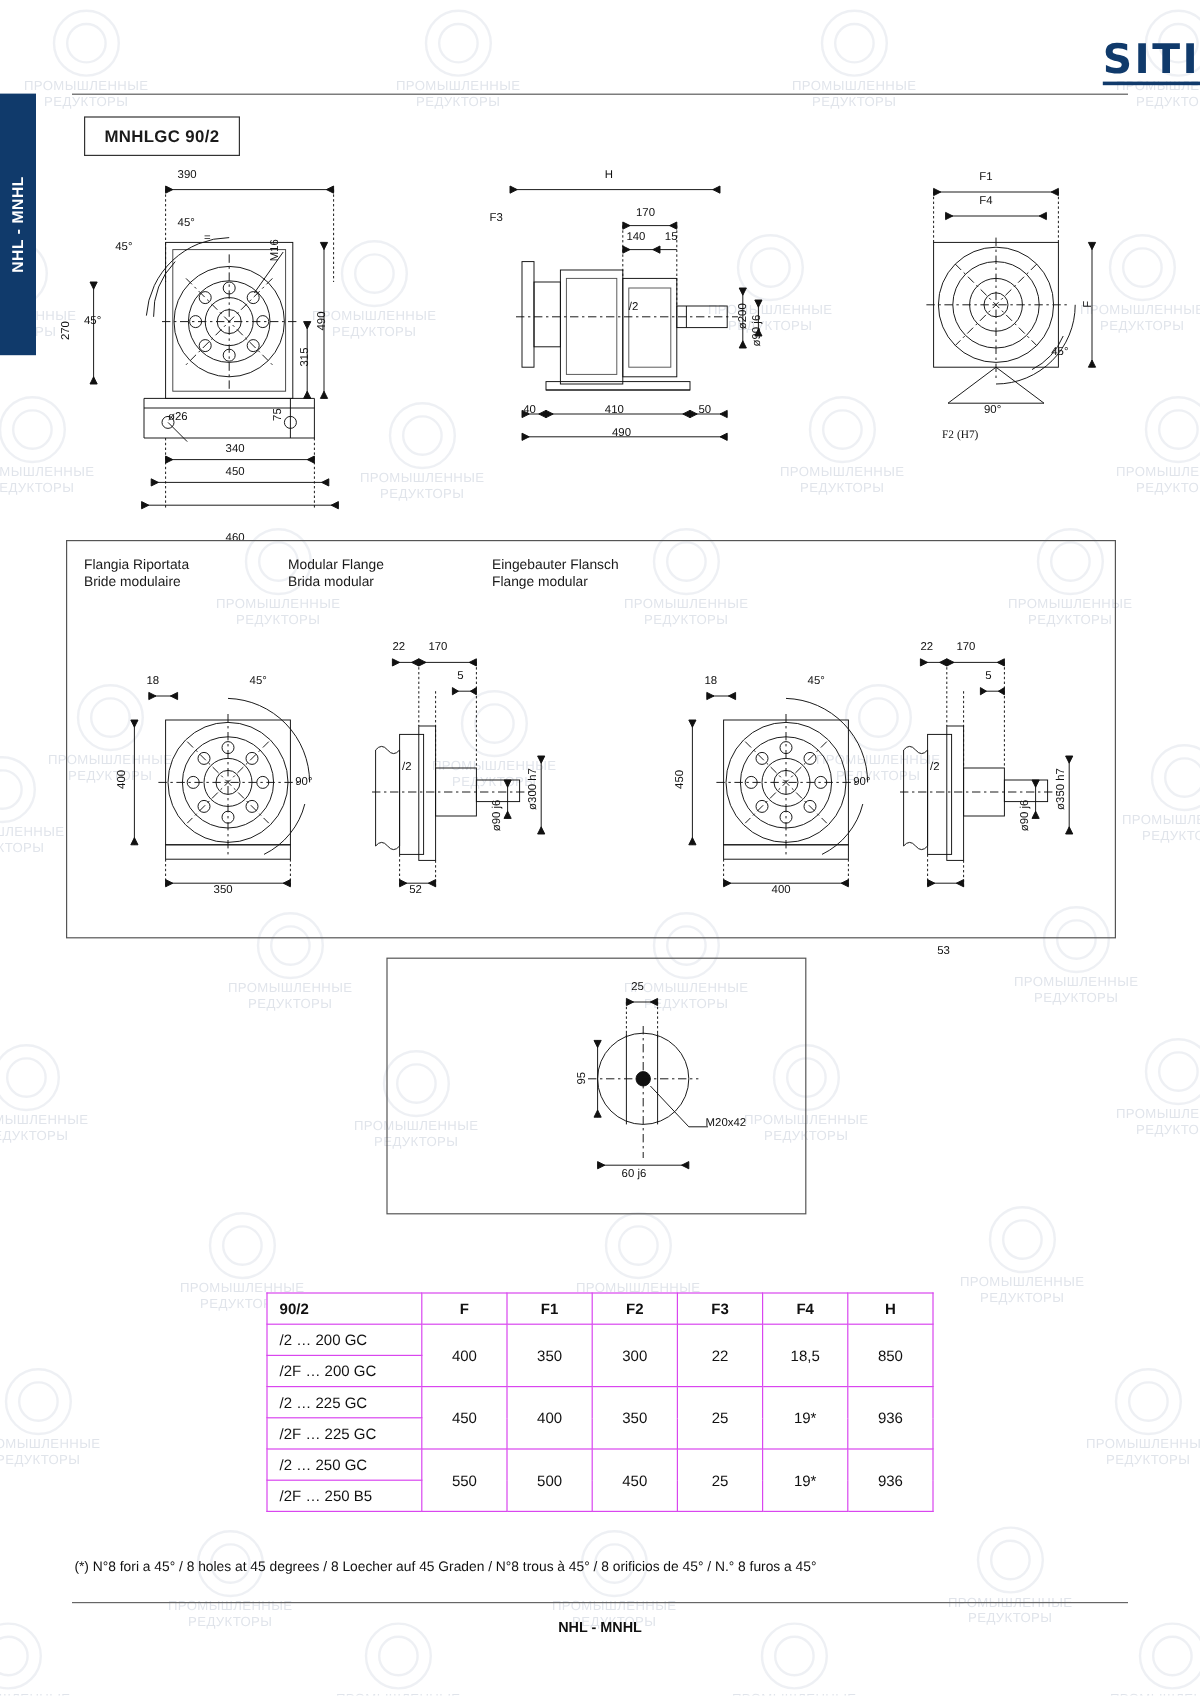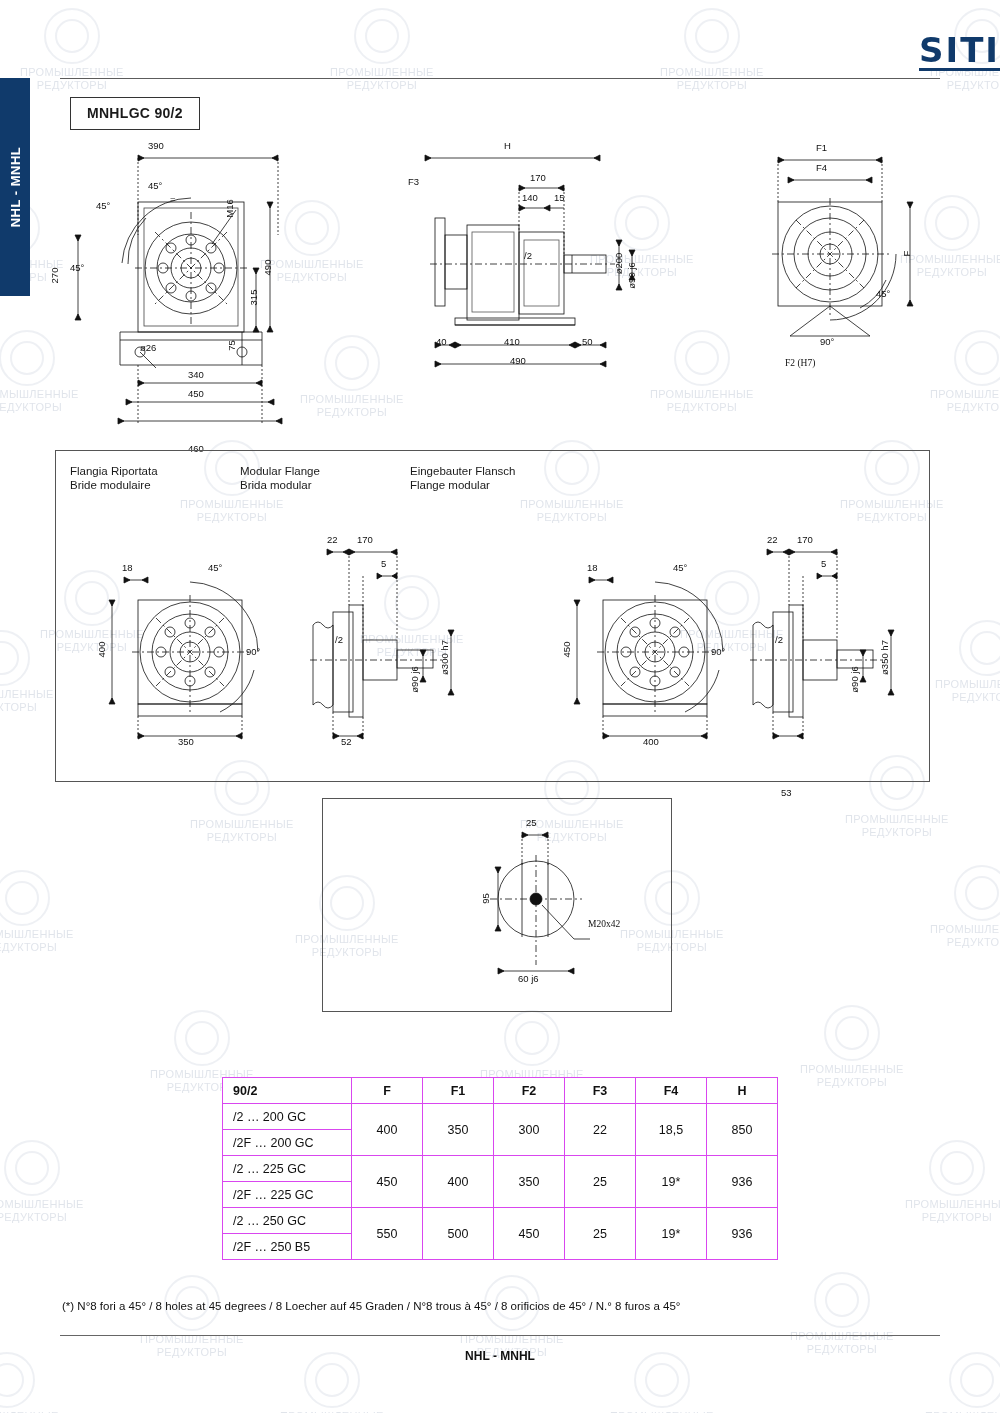--- a/index.html
+++ b/index.html
@@ -539,21 +539,21 @@
 
         <line x1="72" y1="100" x2="104" y2="134"></line>
         <line x1="104" y1="134" x2="120" y2="134"></line>
 
         <line x1="28" y1="166" x2="104" y2="166"></line>
         <path d="M28 163 l6 3 -6 3z M104 163 l-6 3 6 3z" fill="#111"></path>
       </g>
     </svg>
     <span class="lbl" style="left:56px;top:12px;">25</span>
     <span class="lbl rot90" style="left:10px;top:88px;">95</span>
-    <span class="lbl" style="left:118px;top:114px;font-family:Liberation Serif, serif;">M20x42</span>
+    <span class="lbl" style="left:118px;top:125px;">M20x42</span>
     <span class="lbl" style="left:48px;top:168px;">60 j6</span>
   </div>
 
   <table class="spec">
     <thead>
       <tr>
         <th class="c0">90/2</th>
         <th class="c">F</th>
         <th class="c">F1</th>
         <th class="c">F2</th>

